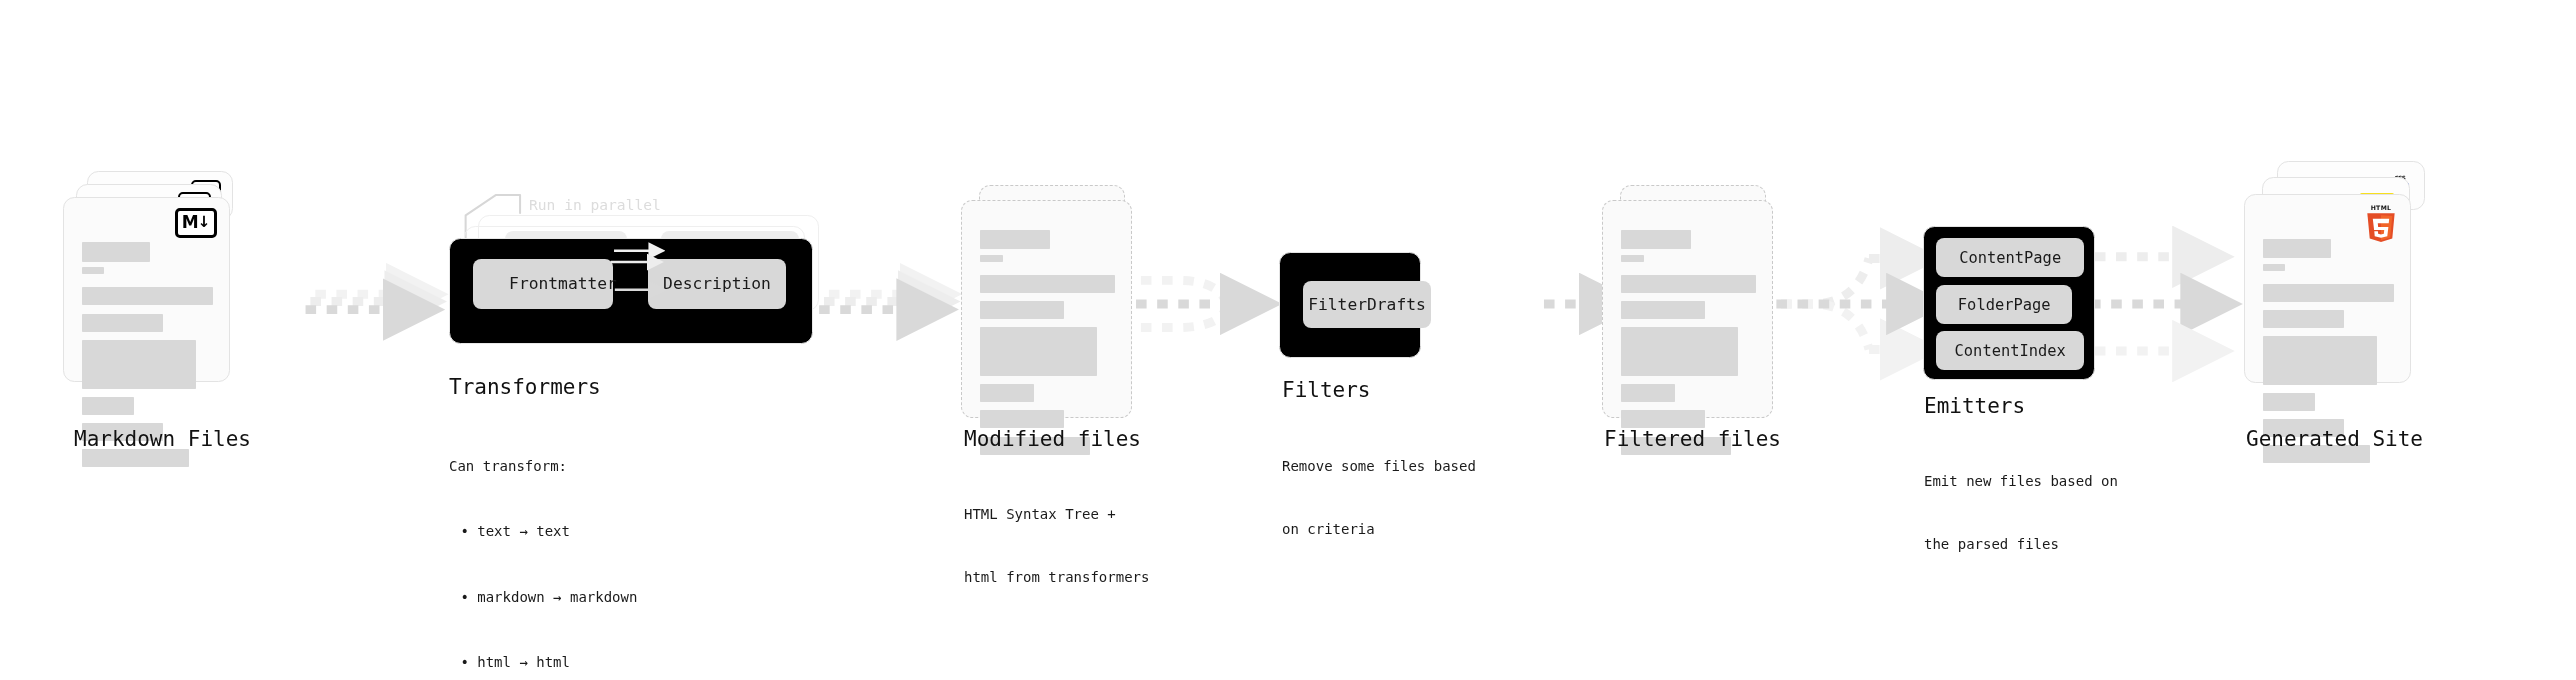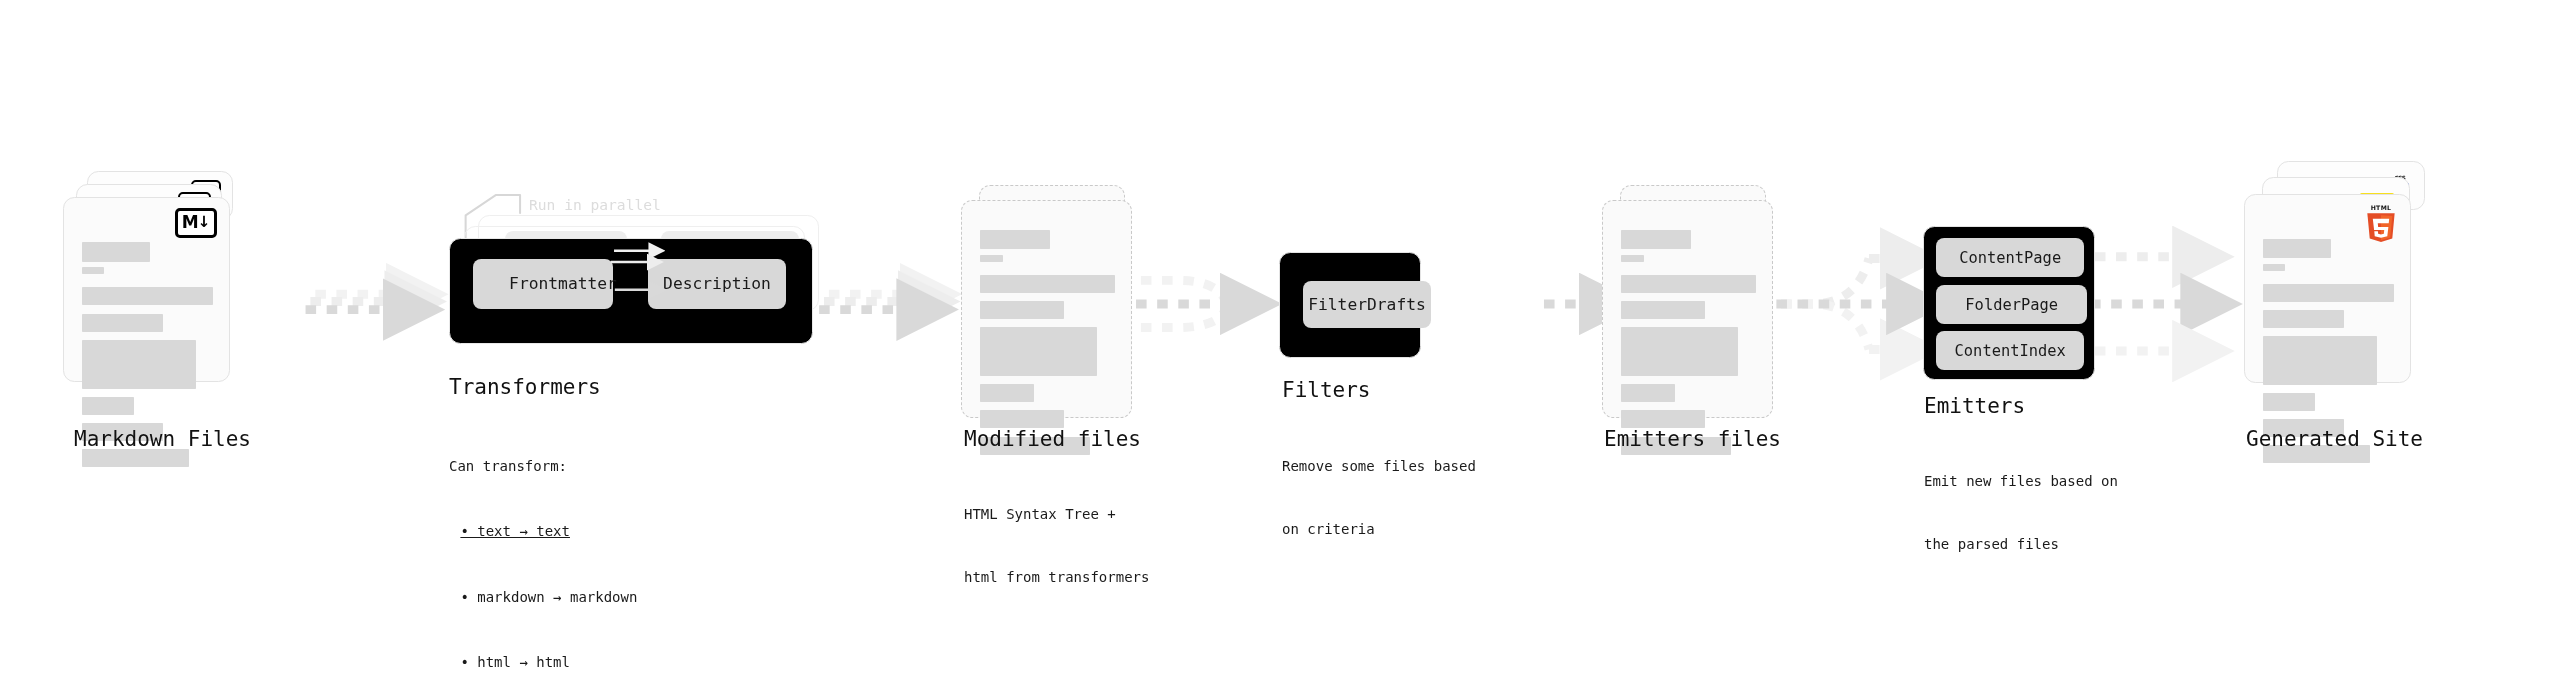--- a/index.html
+++ b/index.html
@@ -229,21 +229,21 @@
     <svg style="position:absolute;left:0;top:0;width:382px;height:138px;" viewBox="0 0 470 170" width="382" height="138">
       <path d="M203,44 L250,44" stroke="#f0f0f0" stroke-width="3" fill="none" marker-end="url(#ahl2)"></path>
       <path d="M199,58 L248,58" stroke="#ebebeb" stroke-width="3" fill="none" marker-end="url(#ahl)"></path>
       <path d="M204,92 L252,92" stroke="#d9d9d9" stroke-width="3" fill="none" marker-end="url(#ah)"></path>
     </svg>
   </div>
 
   <div class="title" style="left:449px;top:375px;">Transformers</div>
   <div class="sub list" style="left:449px;top:413px;">
     <div>Can transform:</div>
-    <div style="padding-left:11.4px;text-decoration:underline;">• text → text</div>
+    <div style="padding-left:11.4px;">• text → text</div>
     <div style="padding-left:11.4px;">• markdown → markdown</div>
     <div style="padding-left:11.4px;">• html → html</div>
   </div>
 
   <div class="node" style="left:961px;top:185px;">
     <div class="card dashed" style="left:18px;top:0px;width:146px;height:41px;"></div>
     <div class="card dashed" style="left:0px;top:14.6px;width:171px;height:218px;">
       <div class="card-lines" style="top:29px;left:18px;right:16.3px;">
         <div class="ln h1"></div>
         <div class="ln h2"></div>
@@ -283,28 +283,28 @@
         <div class="ln h2"></div>
         <div class="ln w100"></div>
         <div class="ln w62"></div>
         <div class="ln w87"></div>
         <div class="ln w40"></div>
         <div class="ln w62b"></div>
         <div class="ln w82"></div>
       </div>
     </div>
   </div>
-  <div class="title" style="left:1604px;top:427px;">Emitters files</div>
+  <div class="title" style="left:1604px;top:427px;">Filtered files</div>
 
   <div class="node" style="left:1923px;top:226px;">
     <div class="obox" style="left:0;top:0;width:172px;height:154px;">
       <div class="pill" style="left:12.2px;top:11.4px;width:148px;height:39px;font-size:15.4px;">
         <span>ContentPage</span>
       </div>
-      <div class="pill" style="left:12.2px;top:58px;width:151px;height:39px;font-size:15.4px;">
+      <div class="pill" style="left:12.2px;top:58px;width:136px;height:39px;font-size:15.4px;">
         <span>FolderPage</span>
       </div>
       <div class="pill" style="left:12.2px;top:104px;width:148px;height:39px;font-size:15.4px;">
         <span>ContentIndex</span>
       </div>
     </div>
   </div>
   <div class="title" style="left:1924px;top:394px;">Emitters</div>
   <div class="sub" style="left:1924px;top:429px;">
     <div>Emit new files based on</div>

